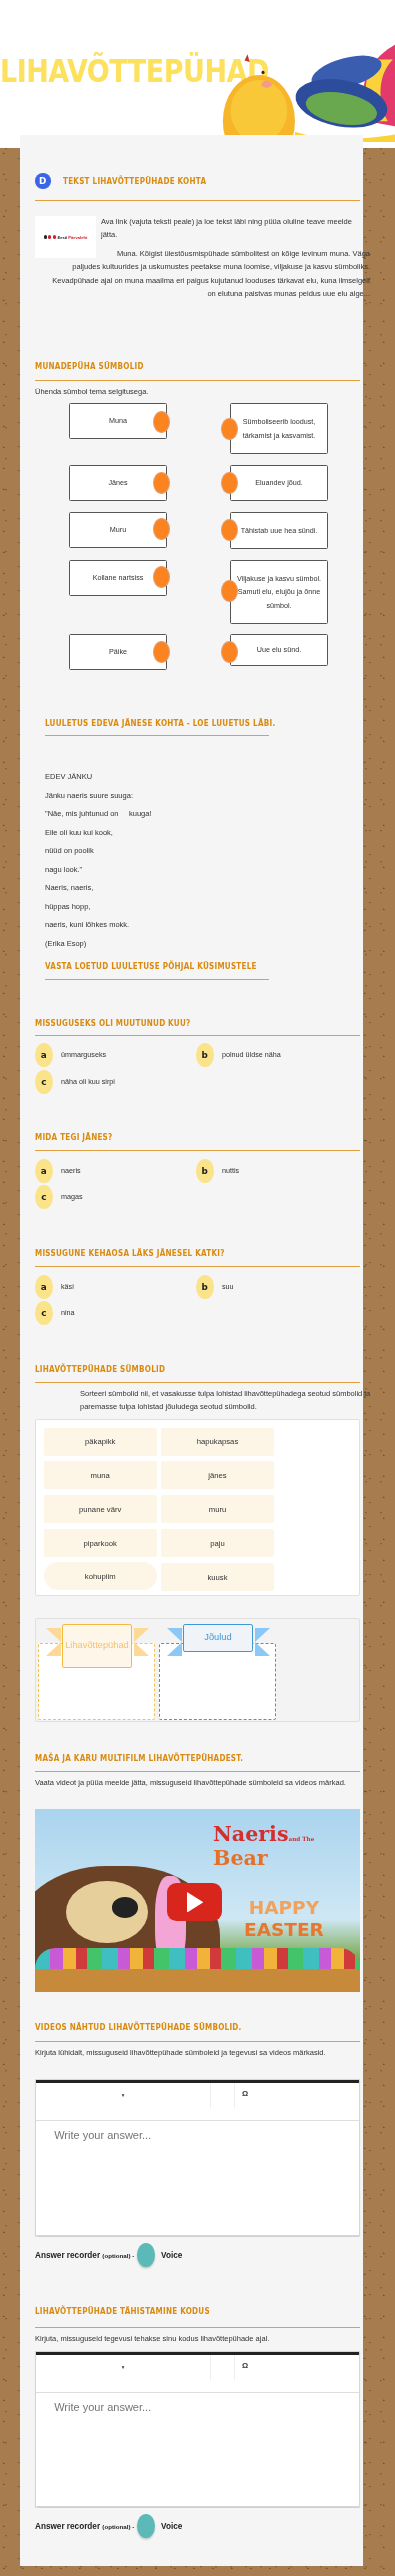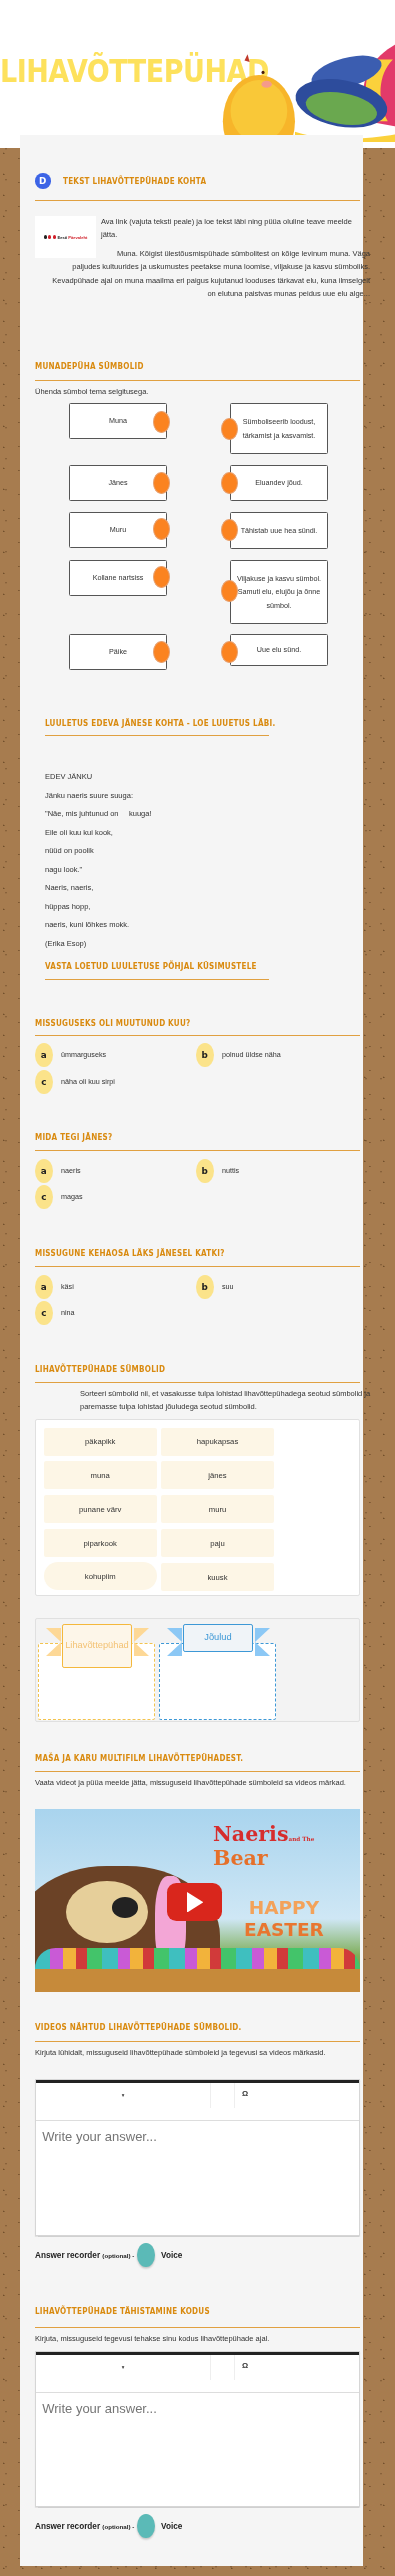--- a/index.html
+++ b/index.html
@@ -93,21 +93,21 @@
   .video { position: absolute; overflow: hidden; }
   .play-btn {
     position: absolute; width: 55px; height: 38px; border-radius: 9.3px; background: #d9261c;
     display: flex; align-items: center; justify-content: center;
   }
 
   .editor { position: absolute; background: #fff; border: 0.5px solid #d6d6d6; box-shadow: 0 0.5px 1px rgba(0,0,0,0.15); }
   .editor-top { position: absolute; left: 0; top: 0; right: 0; height: 2.6px; background: #222; }
   .toolbar { position: absolute; left: 0; right: 0; top: 2.6px; height: 38px; border-bottom: 1px solid #ddd; }
   .textarea {
-    position: absolute; left: 0; right: 0; font-size: 13px; color: #aaa; padding: 7.2px 6.2px;
+    position: absolute; left: 12px; right: 0; font-size: 11px; color: #aaa; padding: 7.2px 6.2px;
     font-family: "Liberation Sans", sans-serif; border: none; background: transparent; resize: none; outline: none;
   }
   .recorder { position: absolute; display: flex; align-items: center; font-weight: bold; font-size: 8.2px; color: #222; }
   .rec-btn { width: 17.5px; height: 24px; border-radius: 50%; background: #5bbab7; box-shadow: 0 1.5px 2.1px rgba(0,0,0,0.2); margin: 0 6.2px 0 3.1px; }
 </style>
 </head>
 <body>
 
 <div class="header">
   <div class="site-title">LIHAVÕTTEPÜHAD</div>

